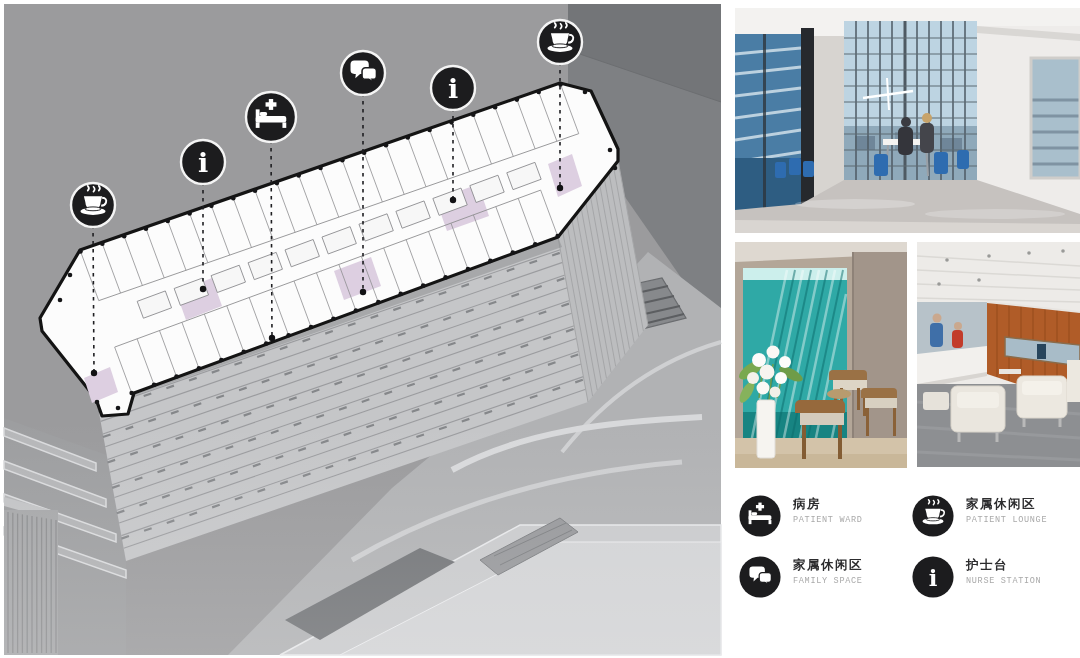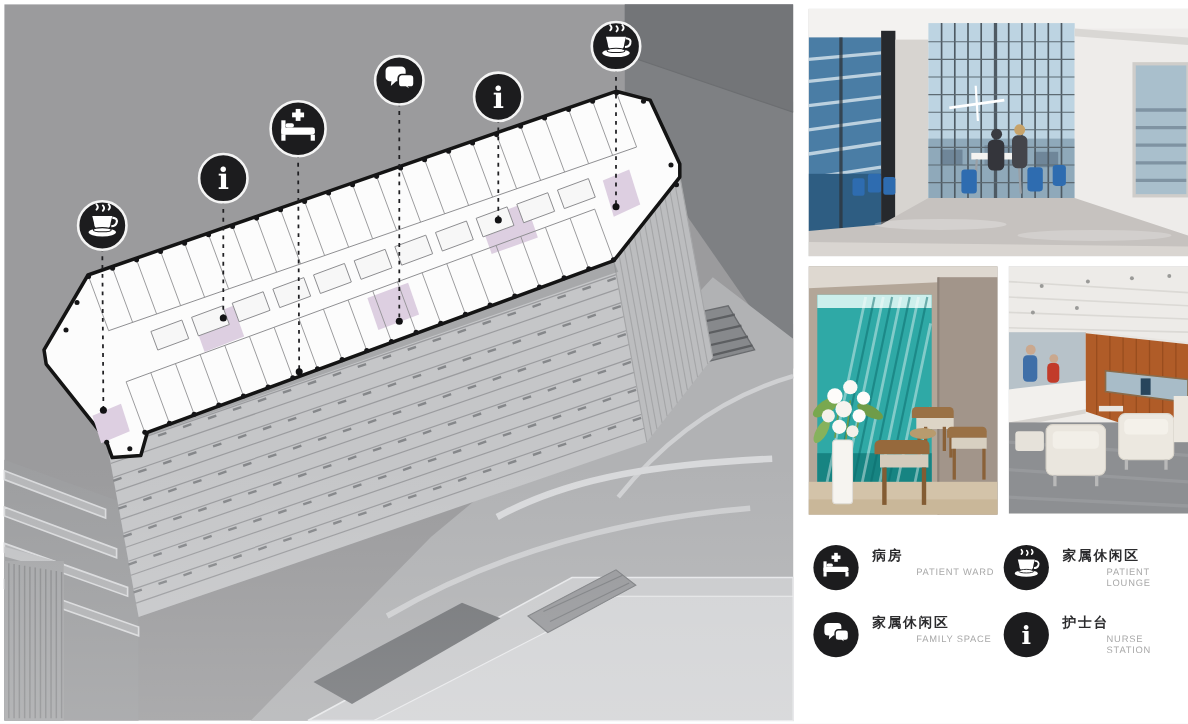--- a/index.html
+++ b/index.html
@@ -1,30 +1,30 @@
 <!DOCTYPE html>
 <html><head>
 <meta charset="utf-8">
 <style>
   html,body{margin:0;padding:0;background:#ffffff;}
   .canvas{position:relative;width:1080px;height:658px;background:#ffffff;overflow:hidden;
-          font-family:Liberation Sans, sans-serif;outline:1px solid #ececec;}
+          font-family:Liberation Mono, monospace;outline:1px solid #ececec;}
   .model-svg{position:absolute;left:0;top:0;}
   .photo{position:absolute;overflow:hidden;background:#ddd;}
   .photo svg{display:block;width:100%;height:100%;}
   #photo-lounge{left:735px;top:8px;width:345px;height:225px;}
   #photo-glass-nook{left:735px;top:242px;width:172px;height:226px;}
   #photo-nurse-lounge{left:917px;top:242px;width:163px;height:225px;}
   #legend{position:absolute;left:738px;top:494px;width:342px;display:grid;
           grid-template-columns:173px auto;grid-row-gap:17px;row-gap:17px;}
   .legend-item{display:flex;align-items:flex-start;}
   .legend-icon{width:44px;height:44px;flex:0 0 44px;}
   .legend-text{display:flex;flex-direction:column;margin-left:11px;margin-top:4px;}
   .legend-text .zh{font-size:12.5px;font-weight:bold;color:#2c2c2e;letter-spacing:1.5px;line-height:1.15;}
-  .legend-text .en{font-size:8.5px;color:#a9a9a9;letter-spacing:.7px;margin-top:3px;margin-left:40px;}
+  .legend-text .en{font-size:8.5px;color:#a9a9a9;letter-spacing:.7px;margin-top:3px;}
   .sprite{position:absolute;width:0;height:0;overflow:hidden;}
 </style>
 </head>
 <body>
 
 <svg class="sprite" aria-hidden="true">
   <defs>
     <g id="icon-coffee">
       <path d="M -5.5 -15 q 2.5 -2.5 0 -5 M 0.5 -14 q 2.5 -2.5 0 -5 M 6 -15 q 2.5 -2.5 0 -5" stroke="#fff" stroke-width="1.8" fill="none" stroke-linecap="round"></path>
       <path d="M -9.5 -9 h 19 l -1.5 6 a 8 9 0 0 1 -16 0 z" fill="#fff"></path>

